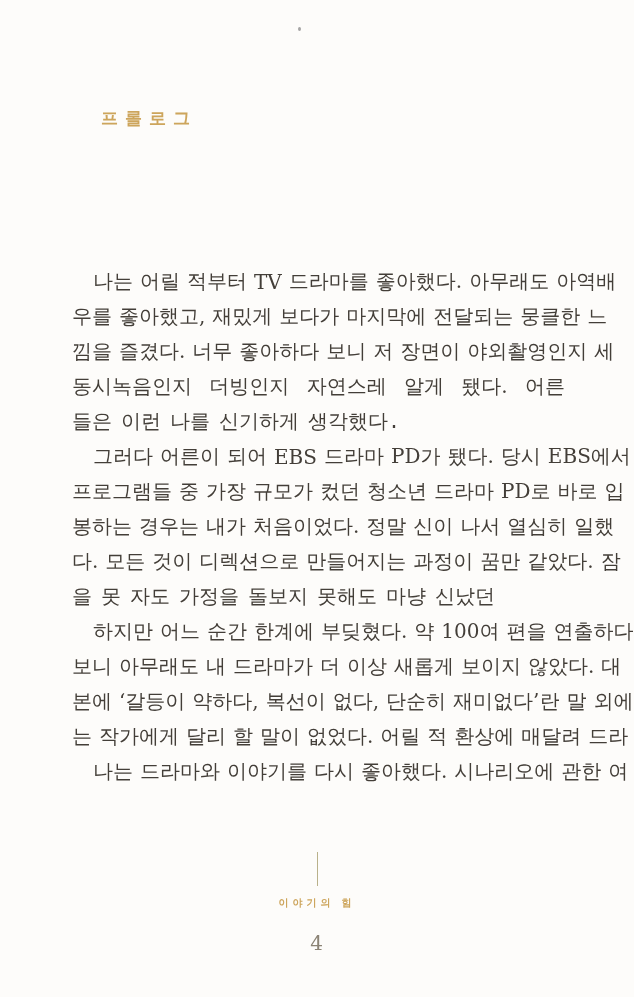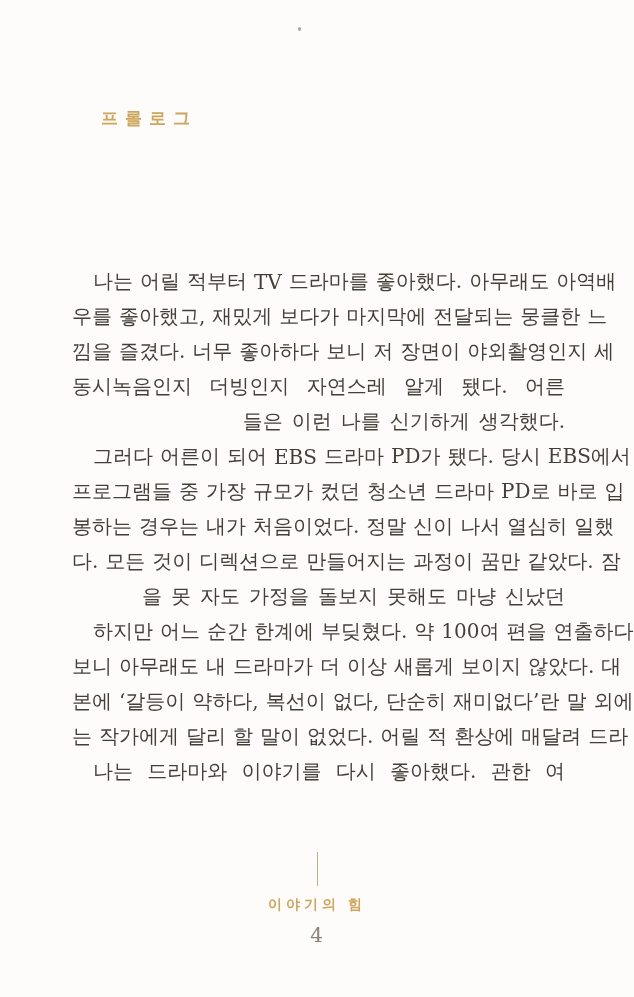--- a/index.html
+++ b/index.html
@@ -44,41 +44,41 @@
   }
   .line {
     display: flex;
     justify-content: space-between;
     gap: 0.35em;
     align-items: center;
     height: 35px;
     white-space: nowrap;
   }
   .line.indent { padding-left: 21px; }
-  .line.last { justify-content: flex-end; gap: 0.45em; }
+  .line.last { justify-content: flex-start; gap: 0.45em; font-family: Liberation Mono, monospace; }
   .footer {
     position: absolute;
     left: 0;
     right: 0;
     top: 852px;
     text-align: center;
   }
   .divider {
     width: 1px;
     height: 34px;
     margin: 0 auto 10px auto;
     background: #b9b18a;
   }
   .book-title {
     font-family: "Liberation Sans", sans-serif;
-    font-size: 14px;
+    font-size: 10px;
     font-weight: 700;
     letter-spacing: 4px;
     color: var(--accent, #cda55c);
-    margin-bottom: 9px;
+    margin-bottom: 21px;
   }
   .page-number {
     font-family: "DejaVu Serif", serif;
     font-size: 20px;
     letter-spacing: 1px;
     color: var(--muted, #8b8375);
   }
 </style>
 </head>
 <body>
@@ -237,20 +237,21 @@
         <span>환상에</span>
         <span>매달려</span>
         <span>드라</span>
       </div>
       <div class="line indent">
         <span>나는</span>
         <span>드라마와</span>
         <span>이야기를</span>
         <span>다시</span>
         <span>좋아했다.</span>
+        <span>시나리오에</span>
         <span>관한</span>
         <span>여</span>
       </div>
     </div>
 
   <div class="footer">
     <div class="divider"></div>
     <div class="book-title">이야기의 힘</div>
     <div class="page-number">4</div>
   </div>

